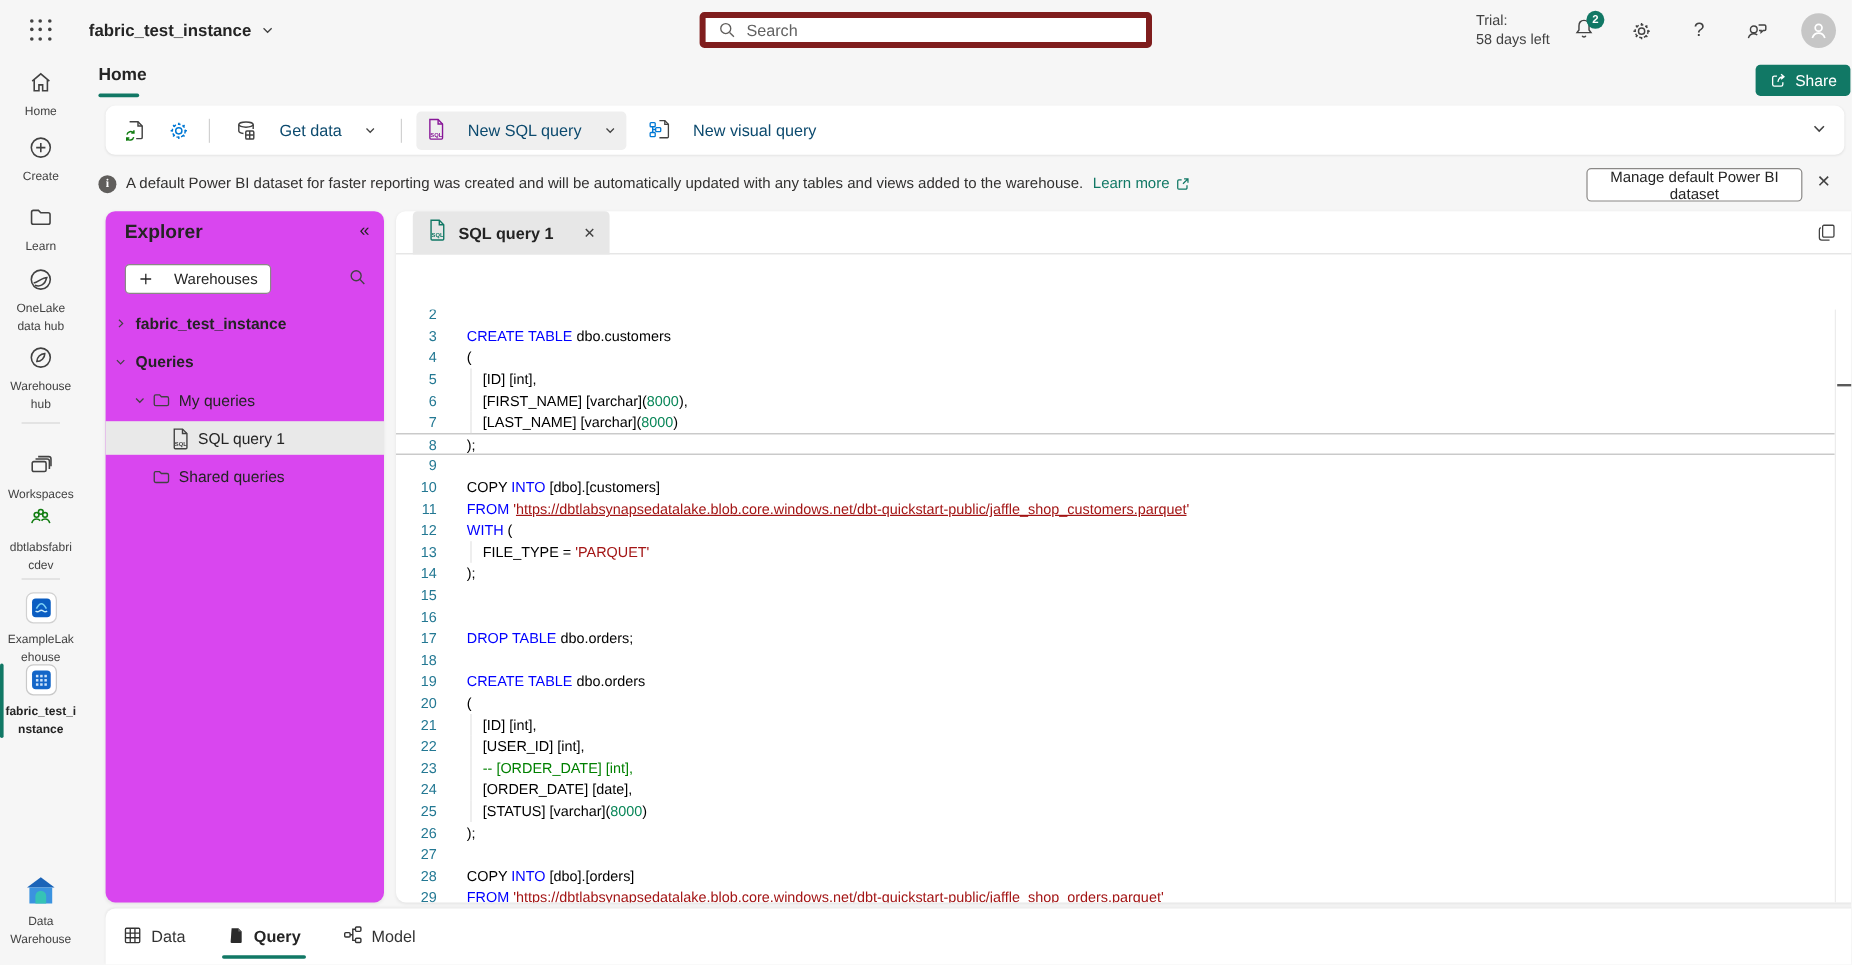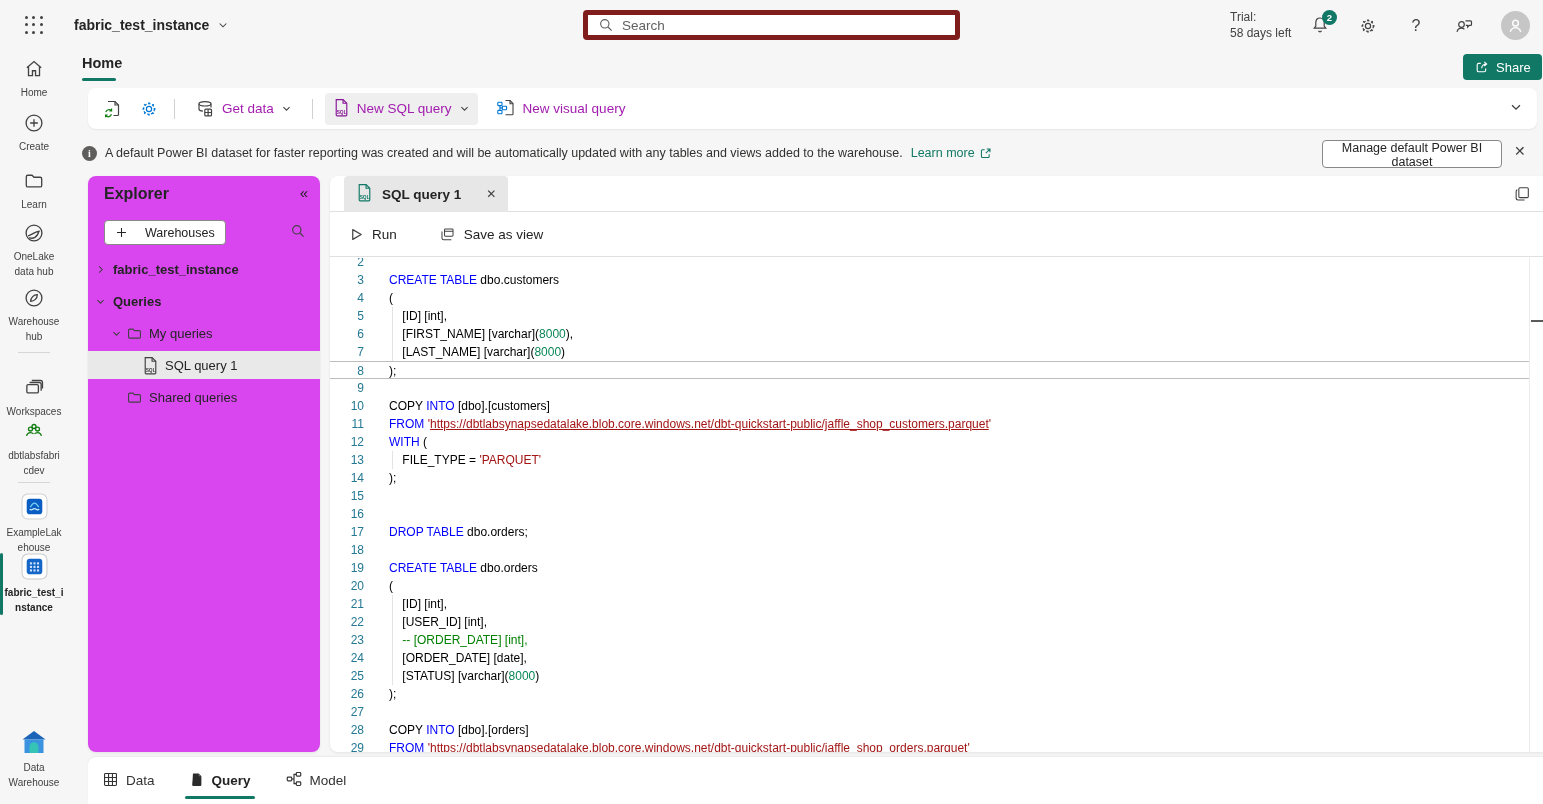--- a/index.html
+++ b/index.html
@@ -22,21 +22,21 @@
 
   
   .home-tab { left:82px; top:55px; font-size:14.5px; font-weight:700; color:#242424; }
   .home-underline { left:82px; top:78px; width:34px; height:3px; border-radius:2px; background:var(--accent); }
   .share { left:1463px; top:54px; height:26px; background:var(--accent); color:#fff; border:none; border-radius:4px; display:flex; align-items:center; gap:6px; padding:0 11px; font-size:13px; }
 
   
   .toolbar { left:88px; top:88px; width:1449px; height:41px; background:#fff; border-radius:8px; box-shadow:0 1px 2px rgba(0,0,0,.07); display:flex; align-items:center; padding:0 12px; gap:10px; }
   .tbtn { width:26px; height:26px; display:flex; align-items:center; justify-content:center; border-radius:4px; }
   .tdiv { width:1px; height:20px; background:#d1d1d1; margin:0 2px; }
-  .tgroup { display:flex; align-items:center; gap:7px; font-size:13.5px; color:#a21caf; padding:5px 8px; border-radius:4px;text-align:center; }
+  .tgroup { display:flex; align-items:center; gap:18px; font-size:13.5px; color:#0c4a6e; padding:5px 8px; border-radius:4px;text-align:center; }
   .tgroup.chip { background:#efefef; }
   .texpand { position:absolute; right:14px; top:12px; }
 
   
   .banner { left:82px; top:140px; height:26px; display:flex; align-items:center; gap:8px; font-size:12.5px; color:#323130; }
   .info { width:15px; height:15px; border-radius:50%; background:#605e5c; color:#fff; font-size:10px; font-weight:700; font-family:"Liberation Serif",serif; display:flex; align-items:center; justify-content:center; flex:none; }
   .learn { display:flex; align-items:center; gap:4px; color:var(--accent); text-decoration:none;text-align:center; }
   .manage { left:1322px; top:140px; width:180px; height:28px; background:#fff; border:1px solid #8a8886; border-radius:4px; font-size:12.5px; color:#242424; }
   .bclose { left:1514px; top:143px; font-size:14px; color:#424242; }
 
@@ -412,36 +412,20 @@
               <text x="3.4" y="15" font-size="4.6" font-weight="700" fill="#117865" stroke="none" font-family="Liberation Sans,sans-serif">SQL</text>
             </svg></span>
         <span class="qtab-label">SQL query 1</span>
         <span class="qtab-close click">✕</span>
       </div>
       <span class="copybtn click">
         <svg width="18" height="18" viewBox="0 0 20 20" fill="none" stroke="#424242" stroke-width="1.2">
             <rect x="6.5" y="3" width="10.5" height="11" rx="1.2"></rect>
             <path d="M4.8 5.2c-.7.3-1.3 1-1.3 1.9v7.4a2.2 2.2 0 0 0 2.2 2.2h7.2"></path>
           </svg>
-      </span>
-    </div>
-    <div class="runbar">
-      <span class="runbtn click">
-        <svg width="15" height="15" viewBox="0 0 16 16" fill="none" stroke="#424242" stroke-width="1.3" stroke-linejoin="round">
-            <path d="M4 2.8v10.4L13 8z"></path>
-          </svg>
-        <span>Run</span>
-      </span>
-      <span class="savebtn click">
-        <svg width="17" height="17" viewBox="0 0 20 20" fill="none" stroke="#424242" stroke-width="1.2">
-            <rect x="6.5" y="3.5" width="10" height="8.5" rx="1"></rect>
-            <path d="M3.5 6.5v7.6a2 2 0 0 0 2 2h9"></path>
-            <path d="M6.5 6.2h10"></path>
-          </svg>
-        <span>Save as view</span>
       </span>
     </div>
     <div class="editor">
         <div class="ed-inner" id="ed-inner">
           <div class="cr"><span class="ln">2</span><span class="ct"></span></div>
           <div class="cr"><span class="ln">3</span><span class="ct"><span class="tok-k">CREATE TABLE</span><span class="tok-p"> dbo.customers</span></span></div>
           <div class="cr"><span class="ln">4</span><span class="ct"><span class="tok-p">(</span></span></div>
           <div class="cr"><span class="ln">5</span><span class="ct"><i class="g"></i><span class="tok-p">    [ID] [int],</span></span></div>
           <div class="cr"><span class="ln">6</span><span class="ct"><i class="g"></i><span class="tok-p">    [FIRST_NAME] [varchar](</span><span class="tok-n">8000</span><span class="tok-p">),</span></span></div>
           <div class="cr"><span class="ln">7</span><span class="ct"><i class="g"></i><span class="tok-p">    [LAST_NAME] [varchar](</span><span class="tok-n">8000</span><span class="tok-p">)</span></span></div>

